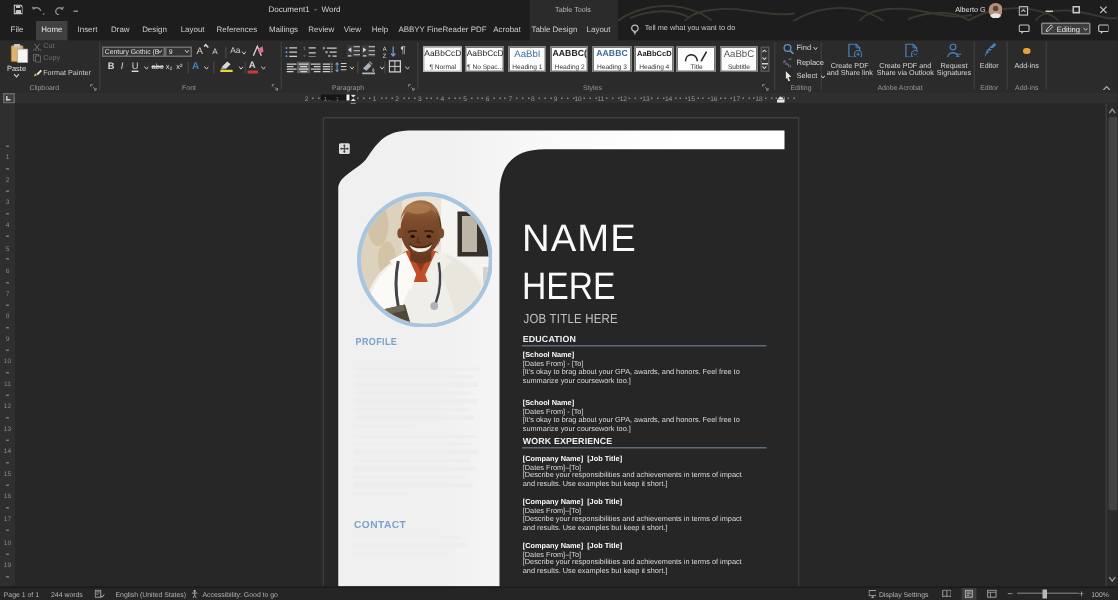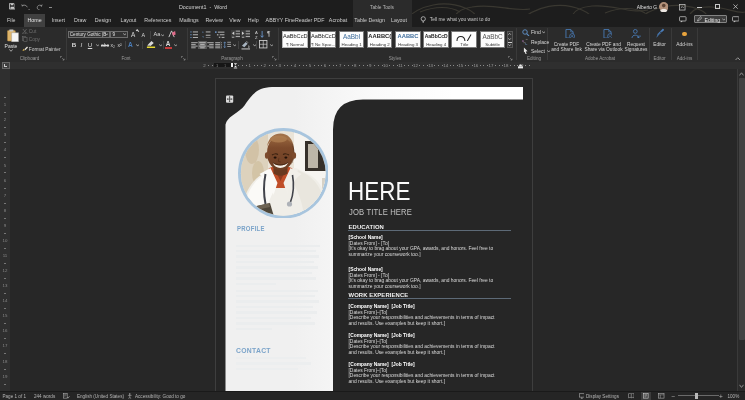--- a/index.html
+++ b/index.html
@@ -606,20 +606,21 @@
     <div class="abs" style="left:236px;top:305.8px;width:77px;height:2.4px;background:#ebedee"></div>
     <div class="abs" style="left:236px;top:311.3px;width:81px;height:2.4px;background:#ebedee"></div>
     <div class="abs" style="left:236px;top:316.7px;width:75px;height:2.4px;background:#ebedee"></div>
     <div class="abs" style="left:236px;top:322.2px;width:79px;height:2.4px;background:#ebedee"></div>
     <div class="abs" style="left:236px;top:327.6px;width:36px;height:2.4px;background:#ebedee"></div>
     <div class="abs" style="left:236px;top:357.0px;width:70px;height:2.4px;background:#eceeef"></div>
     <div class="abs" style="left:236px;top:362.4px;width:75px;height:2.4px;background:#eceeef"></div>
     <div class="abs" style="left:236px;top:367.9px;width:62px;height:2.4px;background:#eceeef"></div>
     <div class="txt" style="left:236.5px;top:224.6px;font-size:6.8px;line-height:7.8px;color:#7aa3c9;font-weight:bold;letter-spacing:0.3px;transform:scaleX(0.88);transform-origin:left top">PROFILE</div>
     <div class="txt" style="left:236px;top:347.2px;font-size:6.8px;line-height:7.8px;color:#7aa3c9;font-weight:bold;letter-spacing:0.3px;">CONTACT</div>
+    <div class="txt" style="left:348px;top:146px;font-size:25.5px;line-height:26px;color:#fafafa;font-weight:normal;letter-spacing:0.7px;">NAME</div>
     <div class="txt" style="left:348px;top:177.9px;font-size:25.5px;line-height:26px;color:#fafafa;font-weight:normal;letter-spacing:0px;transform:scaleX(0.88);transform-origin:left top">HERE</div>
     <div class="txt" style="left:348.5px;top:206.8px;font-size:8.8px;line-height:10px;color:#c2c2c2;font-weight:normal;letter-spacing:0.15px;transform:scaleX(0.87);transform-origin:left top">JOB TITLE HERE</div>
     <div class="abs" style="left:348px;top:223.4px;width:163px;border-bottom:1px solid #5d6a77;height:7.4px"></div>
     <div class="txt" style="left:348.5px;top:223.8px;font-size:5.9px;line-height:6.9px;color:#f2f2f2;font-weight:bold;letter-spacing:0.1px;">EDUCATION</div>
     <div class="abs" style="left:348.5px;top:235.2px;font-size:4.9px;line-height:5.45px;color:#dbdbdb;letter-spacing:0px;white-space:nowrap">
       <div style="font-weight:bold;color:#ffffff;">[School Name]</div>
       <div style="">[Dates From] - [To]</div>
       <div style="">[It's okay to brag about your GPA, awards, and honors. Feel free to</div>
       <div style="">summarize your coursework too.]</div>
     </div>

